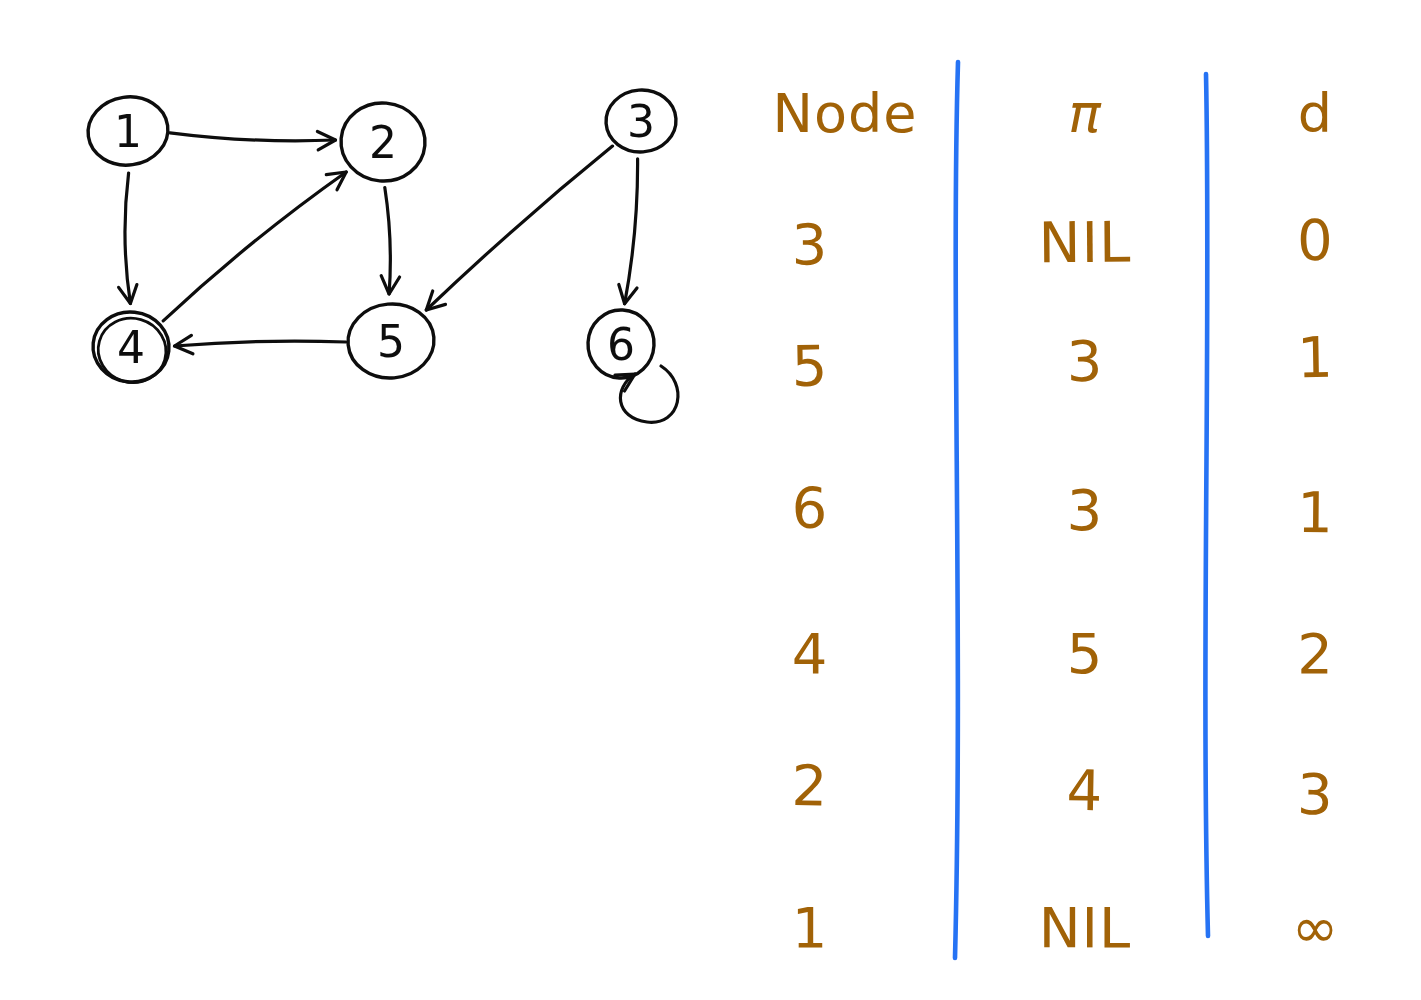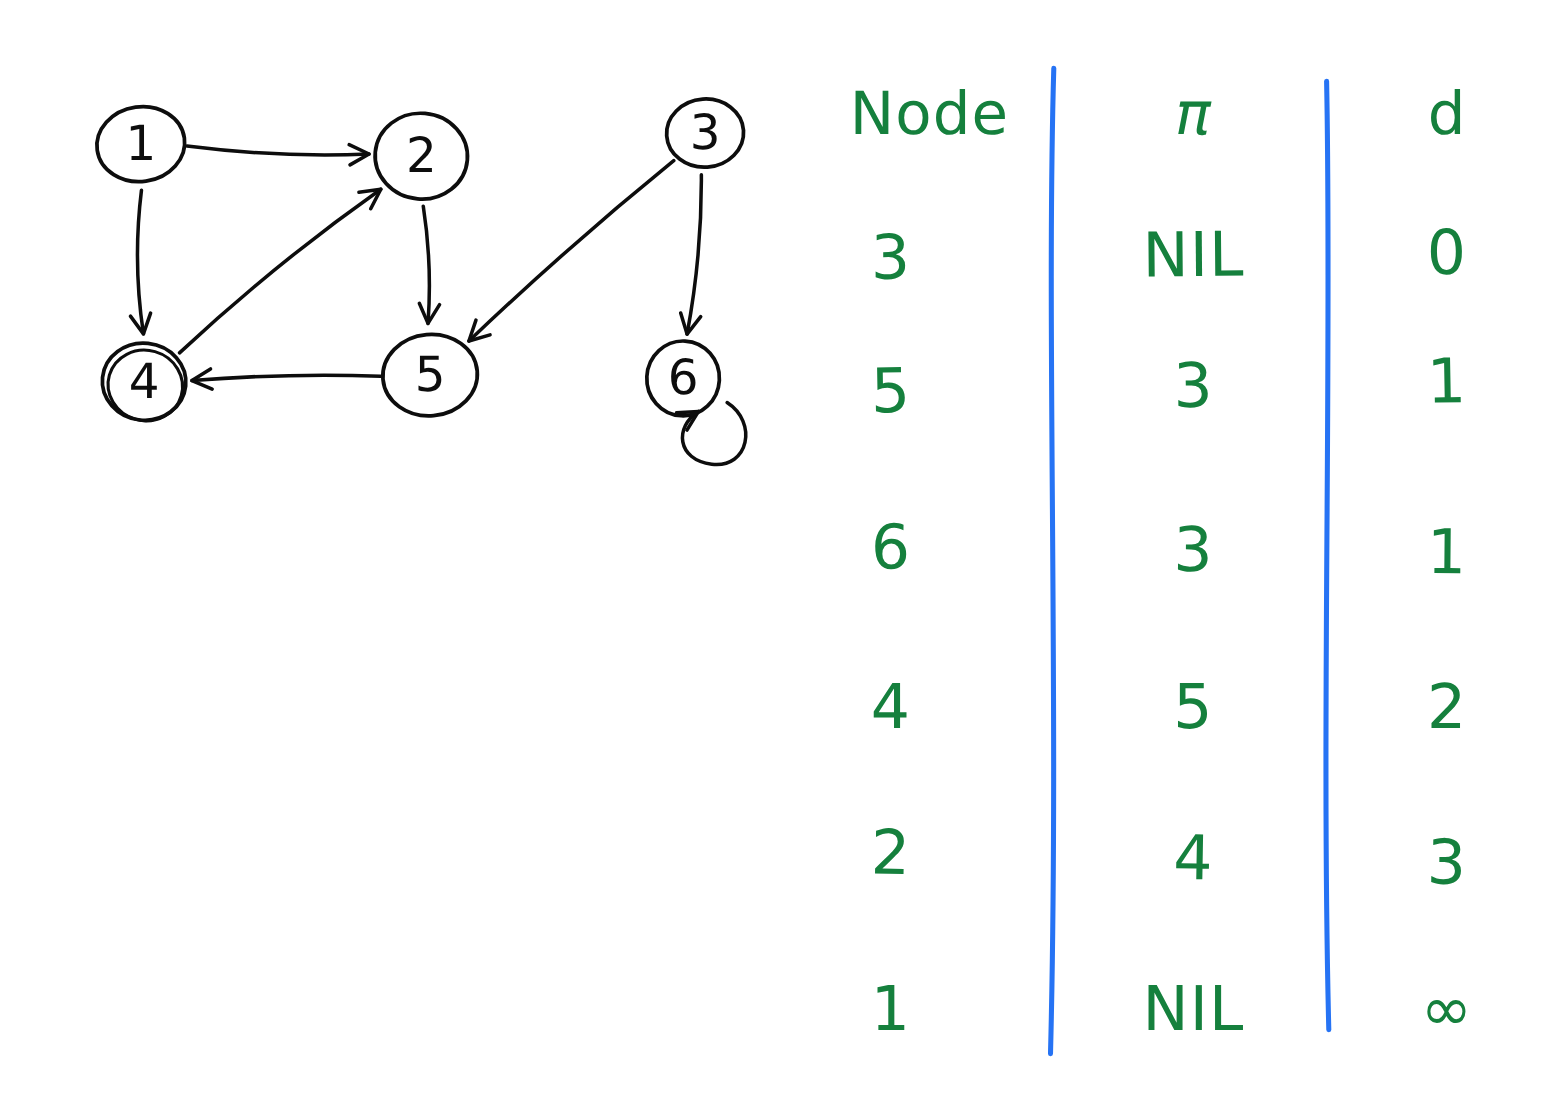--- a/index.html
+++ b/index.html
@@ -11,23 +11,23 @@
     overflow: hidden;
     font-family: "DejaVu Sans", sans-serif;
   }
   #strokes {
     position: absolute;
     left: 0; top: 0;
   }
   #bfs-table {
     position: absolute;
     left: 730px;
-    top: 44px;
+    top: 54px;
     width: 691px;
-    color: #15803d;
+    color: #a16207;
   }
   .trow {
     display: flex;
     align-items: center;
     height: 137px;
   }
   .trow.thead { height: 120px; }
   .cell {
     text-align: center;
     font-size: 56px;

